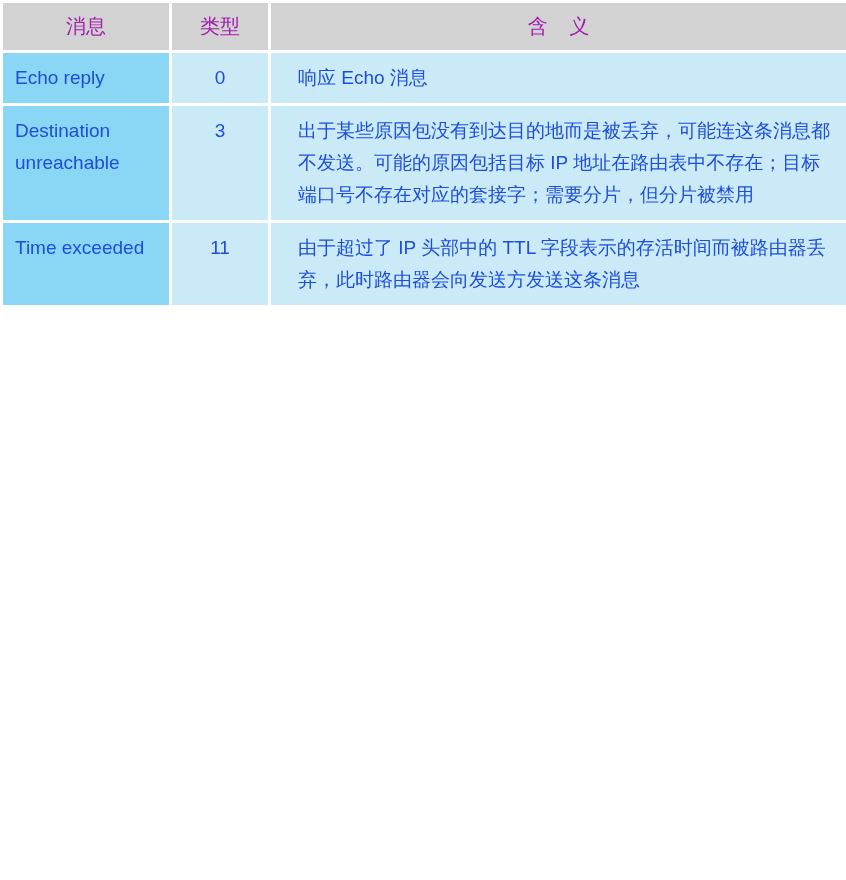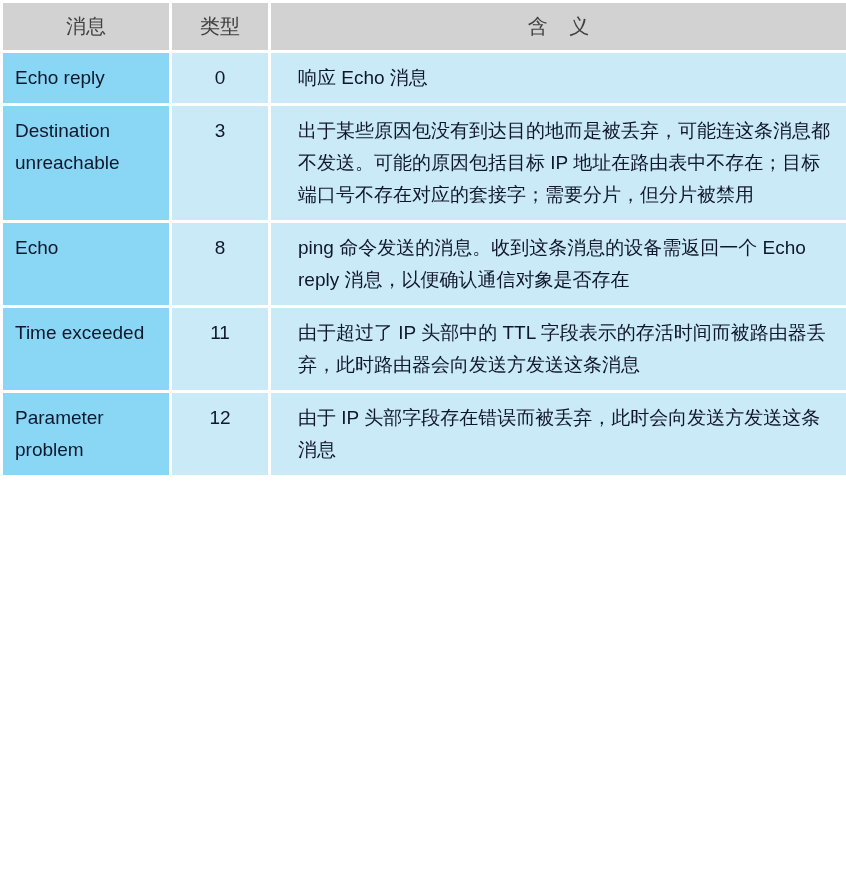--- a/index.html
+++ b/index.html
@@ -29,33 +29,33 @@
   .col-msg   { width: 166px; }
   .col-type  { width: 96px; }
   .col-mean  { width: 575px; }
 
   
   thead th {
     background: #d2d2d2;
     font-weight: normal;
     font-size: 20px;
     line-height: 24px;
-    color: #404040;
+    color: #a21caf;
     text-align: center;
     padding: 11px 0 12px 0;
     vertical-align: middle;
     height: 21px;
   }
   th.head-meaning { letter-spacing: 0.40em; text-indent: 0.40em; text-align: center; }
 
   
   td {
     font-size: 19px;
     line-height: 32px;
-    color: #0f172a;
+    color: #1d4ed8;
     padding: 9px 0 9px 0;
     vertical-align: top;
   }
   td.cell-msg {
     background: #8ad6f5;
     padding-left: 12px;
     padding-right: 8px;
     text-align: left;
   }
   td.cell-type {
@@ -106,45 +106,23 @@
         </td>
       <td class="cell-type">
           <span class="cell-text">3</span>
         </td>
       <td class="cell-mean">
           <span class="cell-text">出于某些原因包没有到达目的地而是被丢弃，可能连这条消息都不发送。可能的原因包括目标 IP 地址在路由表中不存在；目标端口号不存在对应的套接字；需要分片，但分片被禁用</span>
         </td>
     </tr>
     <tr>
       <td class="cell-msg">
-          <span class="cell-text">Echo</span>
-        </td>
-      <td class="cell-type">
-          <span class="cell-text">8</span>
-        </td>
-      <td class="cell-mean">
-          <span class="cell-text">ping 命令发送的消息。收到这条消息的设备需返回一个 Echo reply 消息，以便确认通信对象是否存在</span>
-        </td>
-    </tr>
-    <tr>
-      <td class="cell-msg">
           <span class="cell-text">Time exceeded</span>
         </td>
       <td class="cell-type">
           <span class="cell-text">11</span>
         </td>
       <td class="cell-mean">
           <span class="cell-text">由于超过了 IP 头部中的 TTL 字段表示的存活时间而被路由器丢弃，此时路由器会向发送方发送这条消息</span>
         </td>
     </tr>
-    <tr>
-      <td class="cell-msg">
-          <span class="cell-text">Parameter problem</span>
-        </td>
-      <td class="cell-type">
-          <span class="cell-text">12</span>
-        </td>
-      <td class="cell-mean">
-          <span class="cell-text">由于 IP 头部字段存在错误而被丢弃，此时会向发送方发送这条消息</span>
-        </td>
-    </tr>
   </tbody>
 </table>
 
 </body></html>

